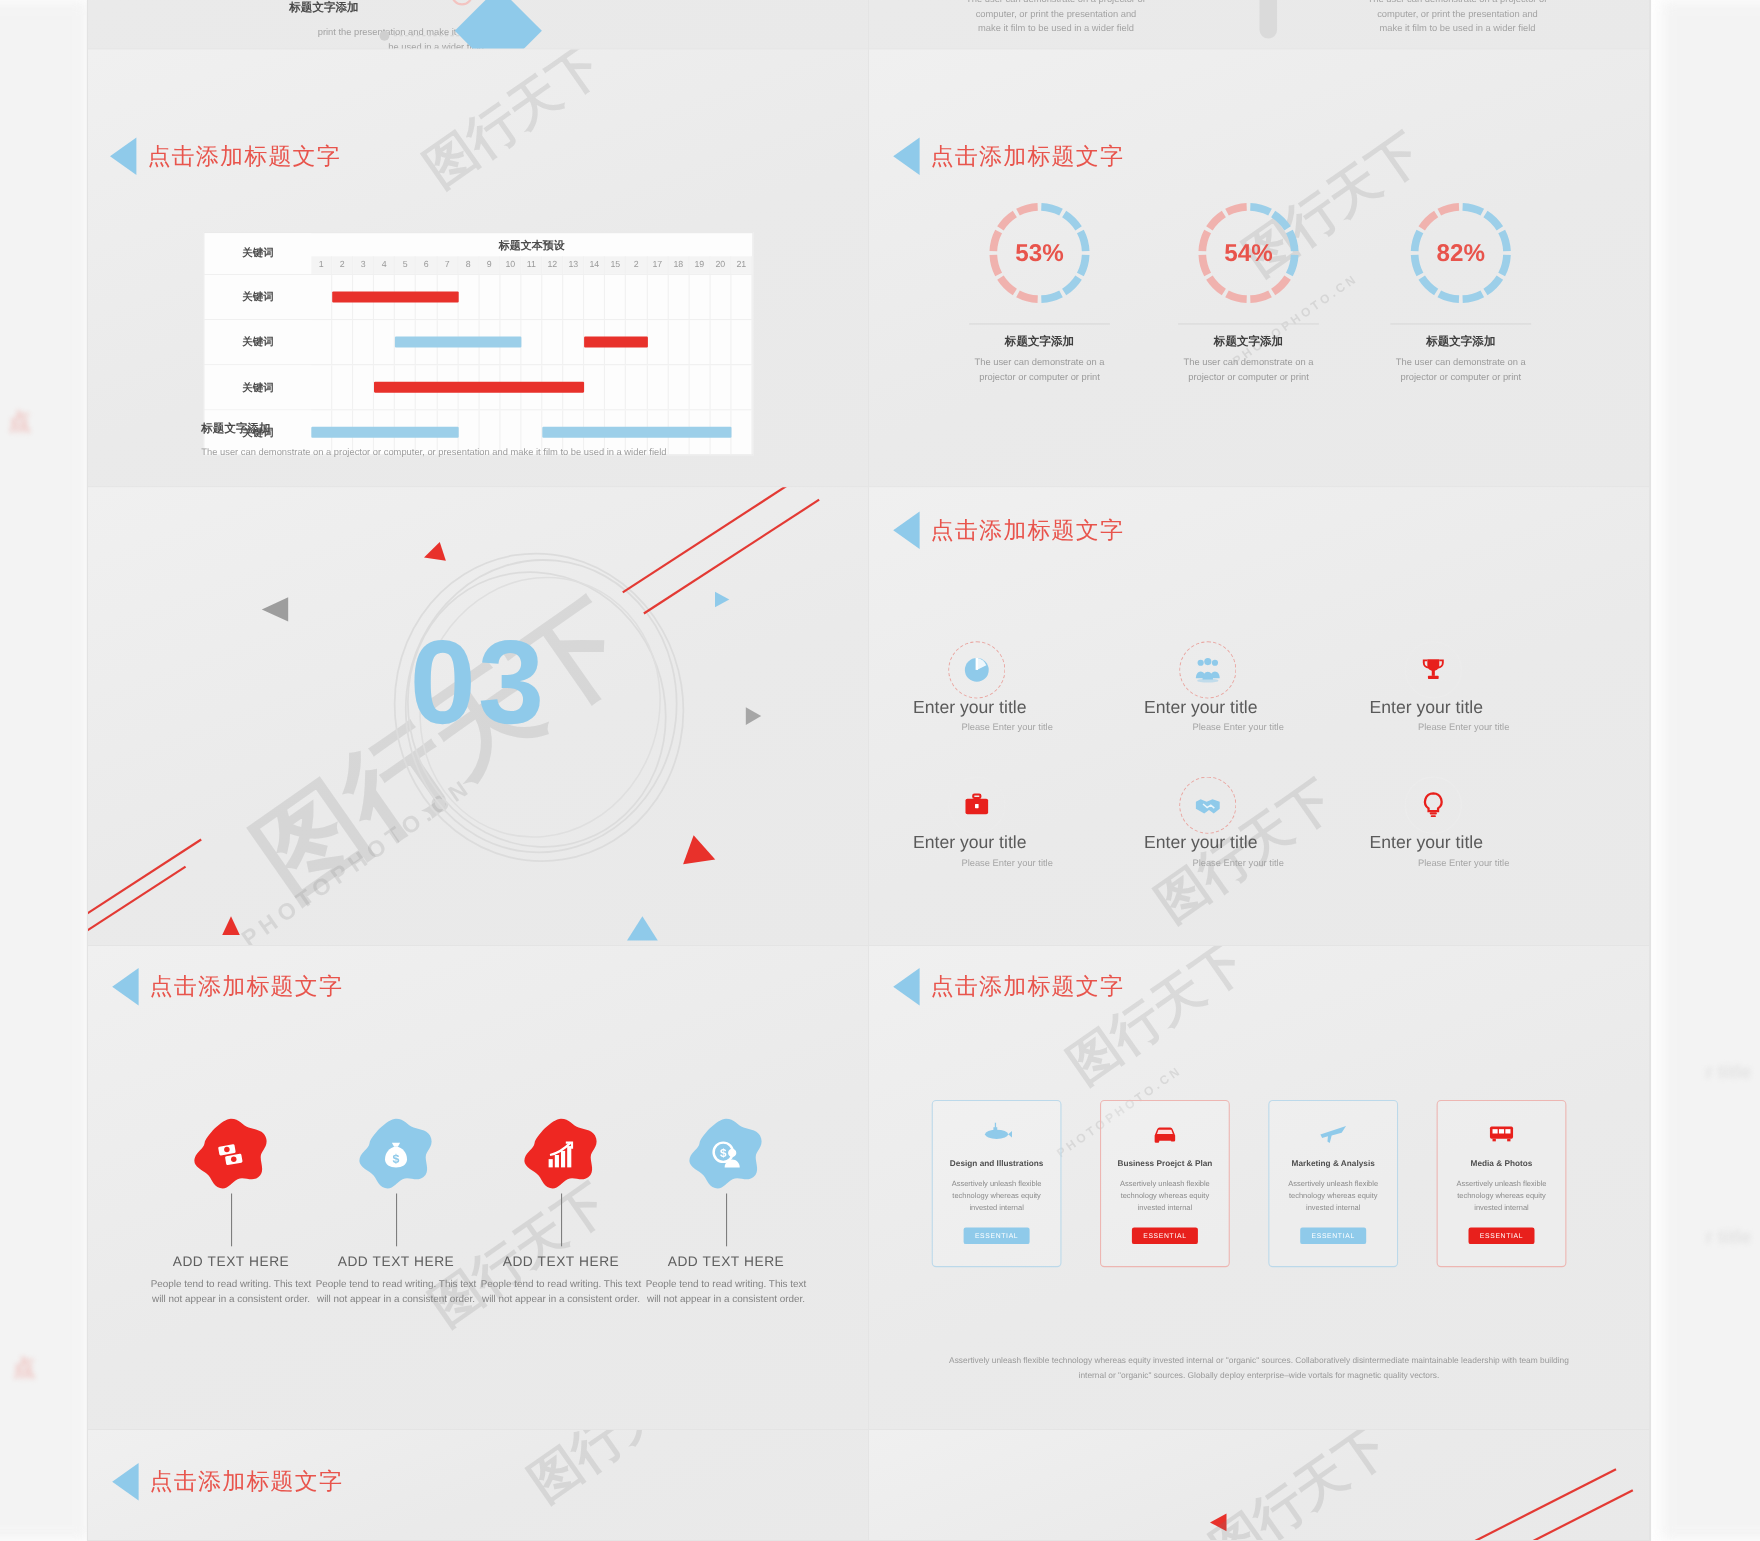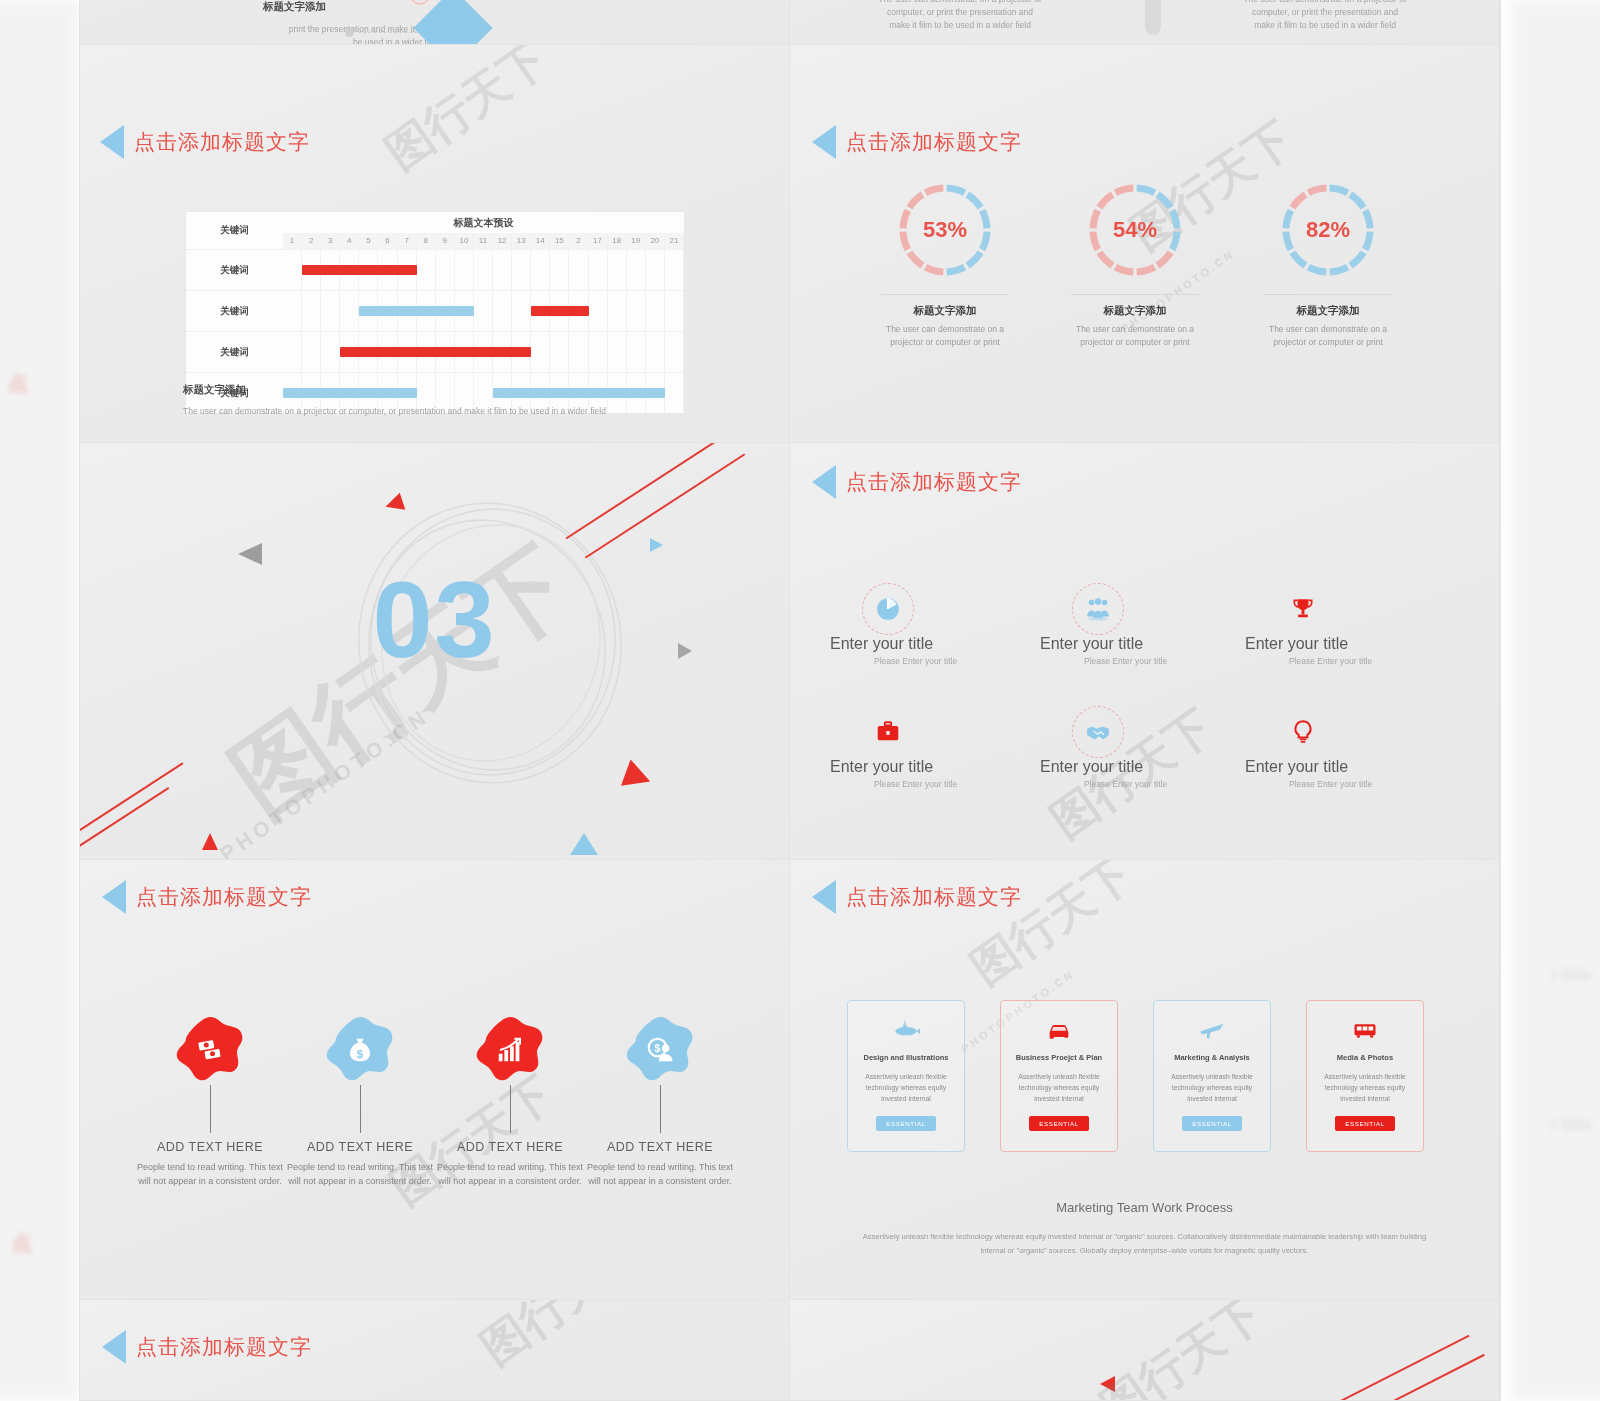--- a/index.html
+++ b/index.html
@@ -713,21 +713,20 @@
                 <rect x="15" y="9" width="4" height="3.4" fill="#fff"></rect>
                 <rect x="5" y="16.5" width="2.6" height="2" fill="#e8201c"></rect>
                 <rect x="16.4" y="16.5" width="2.6" height="2" fill="#e8201c"></rect>
               </svg>
             </div>
        <div class="fcard-title">Media &amp; Photos</div>
        <div class="fcard-body">Assertively unleash flexible technology whereas equity invested internal</div>
        <div class="fcard-btn red">ESSENTIAL</div></div>
         </div>
 
-      <div class="proc-title" style="top:340px;">Marketing Team Work Process</div>
       <div class="proc-body" style="top:370px;">Assertively unleash flexible technology whereas equity invested internal or "organic" sources. Collaboratively disintermediate maintainable leadership with team building internal or "organic" sources. Globally deploy enterprise–wide vortals for magnetic quality vectors.</div>
     </div>
 
     <div class="slide col1" style="top:1300px;height:101px;">
       <div class="slide-title" style="left:22px;top:30px;">
         <div class="tri-blue"></div>
         <div class="title-text">点击添加标题文字</div>
       </div>
       <div class="wm wm-small-cjk" style="left:390px;top:-30px;">图行天下</div>
     </div>

